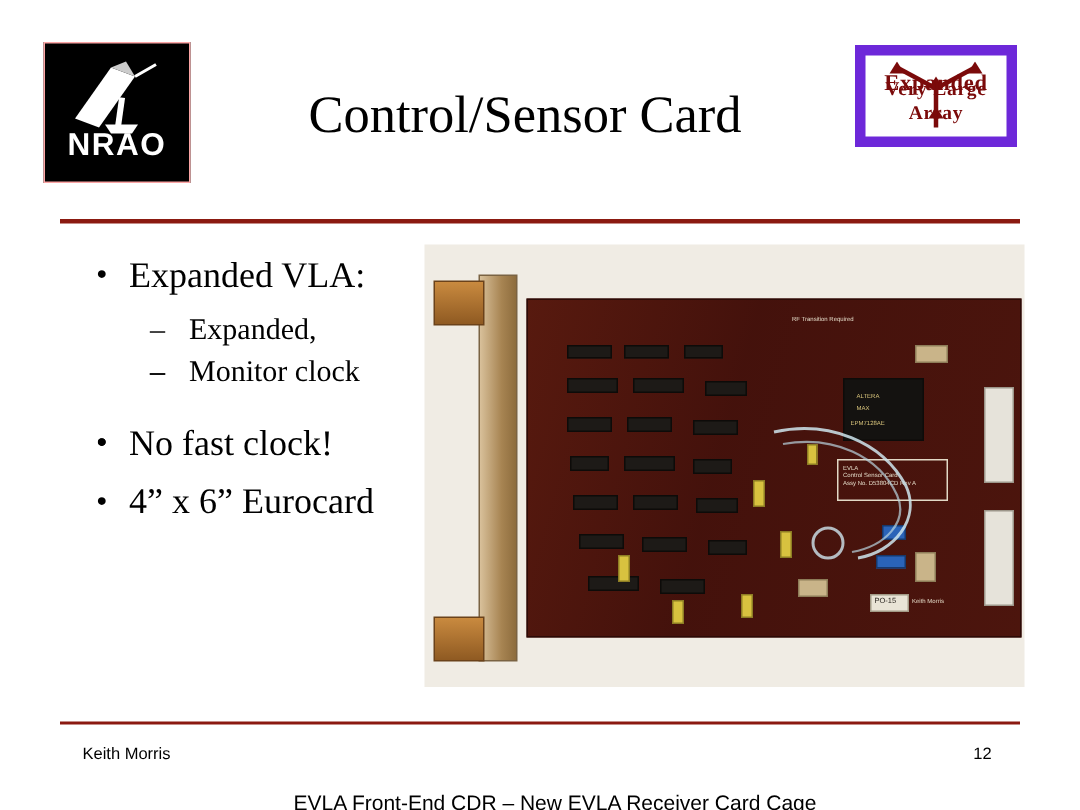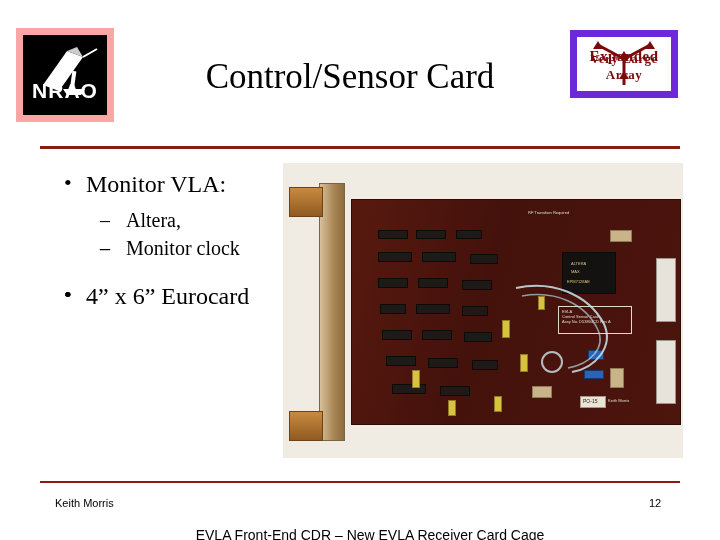--- a/index.html
+++ b/index.html
@@ -15,26 +15,26 @@
   }
   .slide {
     position: relative;
     width: 720px;
     height: 540px;
   }
 
   
   .nrao-logo {
     position: absolute;
-    left: 16px;
+    left: 29px;
     top: 28px;
     width: 98px;
     height: 94px;
     background: #000000;
-    border: 7px solid #fca5a5;
+    border: 1px solid #fca5a5;
     box-sizing: border-box;
     overflow: hidden;
   }
   .nrao-inner {
     position: relative;
     width: 100%;
     height: 100%;
   }
   .nrao-text {
     position: absolute;
@@ -348,43 +348,44 @@
     <div class="evla-line2">Very Large Array</div>
   </div>
 
   <div class="title">Control/Sensor Card</div>
 
   <div class="rule-top"></div>
 
   <div class="body">
     <div class="bullet-l1">
       <span class="dot">•</span>
-      <span>Monitor VLA:</span>
+      <span>Expanded VLA:</span>
     </div>
 
     <div class="sub-list">
       <div class="bullet-l2">
         <span class="dash">–</span>
-        <span>Altera,</span>
+        <span>Expanded,</span>
       </div>
       <div class="bullet-l2">
         <span class="dash">–</span>
       </div>
       <div class="bullet-l2">
         <span class="dash">–</span>
         <span>Monitor clock</span>
       </div>
     </div>
 
     <div class="group2">
       <div class="bullet-l1">
         <span class="dot">•</span>
       </div>
       <div class="bullet-l1">
         <span class="dot">•</span>
+        <span>No fast clock!</span>
       </div>
       <div class="bullet-l1">
         <span class="dot">•</span>
         <span>4” x 6” Eurocard</span>
       </div>
     </div>
   </div>
 
   <div class="photo">
     <div class="photo-bg"></div>

